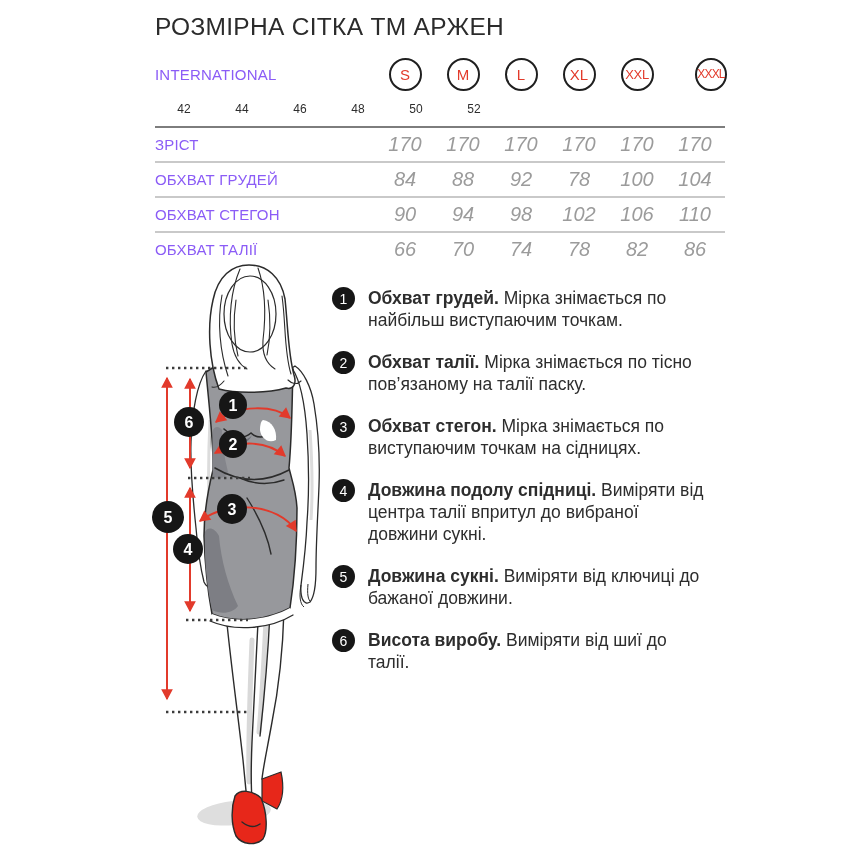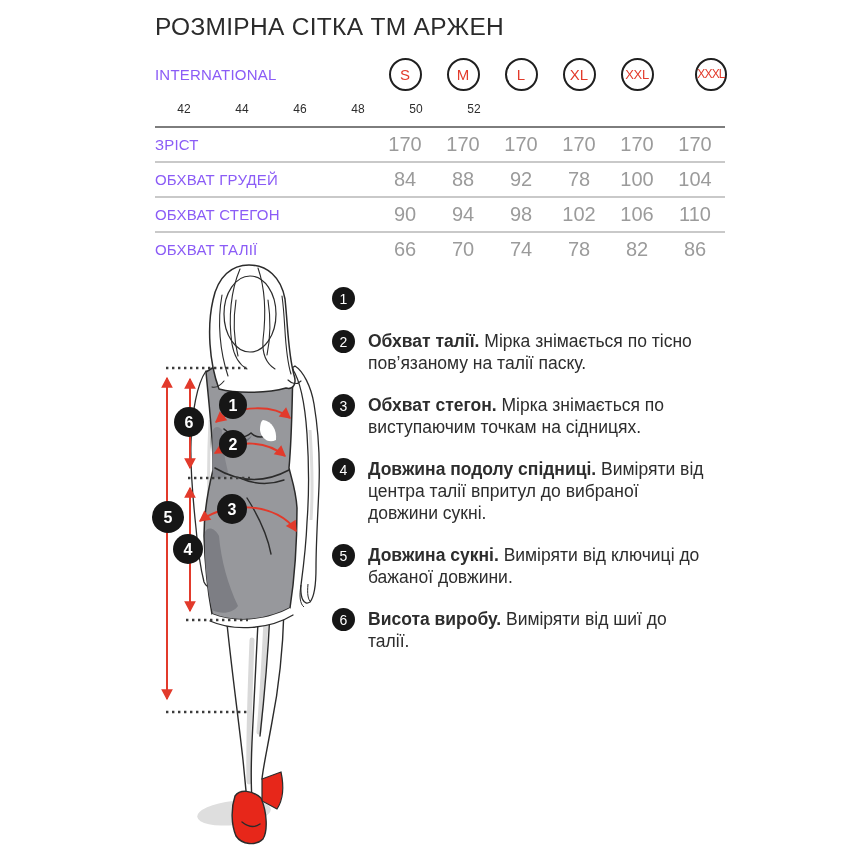--- a/index.html
+++ b/index.html
@@ -19,21 +19,21 @@
   .circle{display:inline-flex;align-items:center;justify-content:center;
           width:29px;height:29px;border:2px solid #1f1f1f;border-radius:50%;
           color:#e23a2b;font-size:15px;font-weight:400;}
   .row-intl .val:nth-child(6) .circle{font-size:13px;letter-spacing:-.3px;}
   .row-intl .val:nth-child(7) .circle{font-size:12px;letter-spacing:-.8px;margin-left:32px;}
   .row-ua{height:34px;}
   .row-ua .val{font-size:12px;color:#2d2d2d;}
   .sep-dark{border:none;border-top:2px solid #7d7d7d;margin:0;}
   .sep-light{border:none;border-top:2px solid #c9c9c9;margin:0;}
   .row-data{height:33px;}
-  .row-data .val{font-size:20px;color:#9b9b9b;}
+  .row-data .val{font-size:20px;color:#9b9b9b;font-style:italic;}
 
   
   .instructions{position:absolute;left:332px;top:287px;width:400px;
                 display:flex;flex-direction:column;gap:20px;}
   .item{display:flex;gap:13px;}
   .badge{width:23px;height:23px;border-radius:50%;background:#161616;color:#fff;
          font-size:14px;display:flex;align-items:center;justify-content:center;
          flex-shrink:0;margin-top:0;}
   .itext{font-size:17.5px;line-height:22px;color:#2d2d2d;width:340px;}
   .itext b{font-weight:700;}
@@ -236,20 +236,21 @@
           <circle cx="189" cy="422" r="15" fill="#161616"></circle>
           <text x="189" y="427.5">6</text>
         </g>
     </g>
   </svg>
 
   <div class="instructions">
 
     <div class="item">
       <span class="badge">1</span>
+      <div class="itext"><b>Обхват грудей.</b> <span>Мірка знімається по найбільш виступаючим точкам.</span></div>
     </div>
 
     <div class="item">
       <span class="badge">2</span>
       <div class="itext"><b>Обхват талії.</b> <span>Мірка знімається по тісно пов’язаному на талії паску.</span></div>
     </div>
 
     <div class="item">
       <span class="badge">3</span>
       <div class="itext"><b>Обхват стегон.</b> <span>Мірка знімається по виступаючим точкам на сідницях.</span></div>

